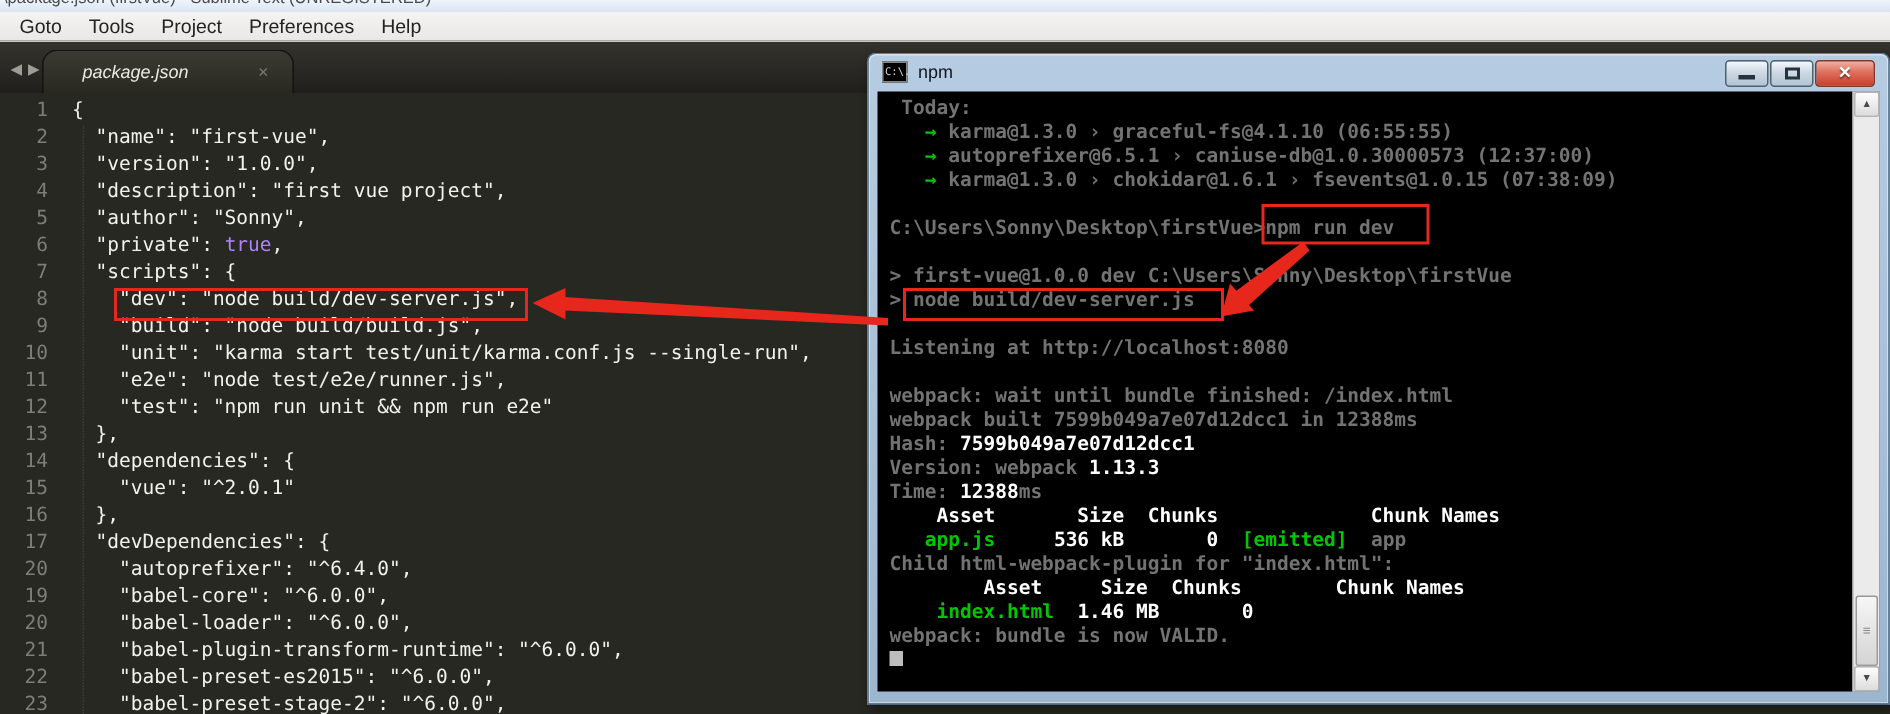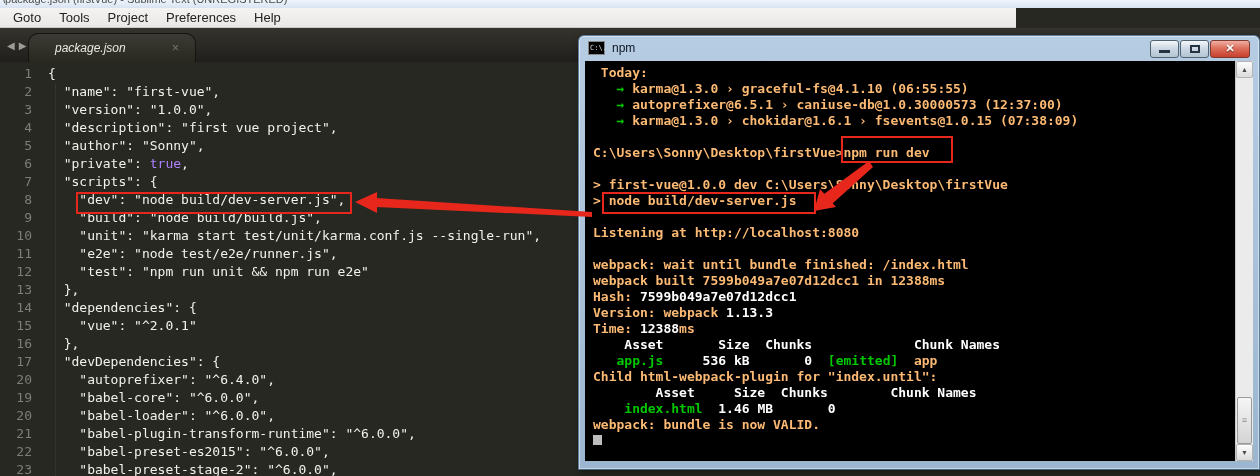--- a/index.html
+++ b/index.html
@@ -4,21 +4,21 @@
 <style>
   * { margin:0; padding:0; box-sizing:border-box; }
   html,body { width:1260px; height:476px; overflow:hidden; background:#272822; font-family:"Liberation Sans", sans-serif; }
   #stage { position:relative; width:1260px; height:476px; overflow:hidden; }
 
   
   .st-titlebar { position:absolute; left:0; top:0; width:1260px; height:8px;
     background:linear-gradient(#eef4fb,#d9e4f2); overflow:hidden; z-index:1; }
   .st-titlebar span { display:block; margin-top:-7px; margin-left:2px; font-size:11px; color:#4a4a4a; white-space:nowrap; }
 
-  .st-menubar { position:absolute; left:0; top:8px; width:1016px; height:20px;
+  .st-menubar { position:absolute; left:0; top:8px; width:1260px; height:20px;
     background:linear-gradient(#f4f3f1,#e9e8e6); border-bottom:1px solid #c9c9c9; z-index:1;
     display:flex; align-items:center; padding-left:4px; }
   .menu-item { font-size:13px; color:#222; padding:0 9px; height:20px; line-height:20px; cursor:default; }
 
   .st-tabbar { position:absolute; left:0; top:28px; width:1260px; height:34px;
     background:linear-gradient(#34332e,#211f1b); z-index:1; }
   .tab-nav { position:absolute; left:7px; top:12px; color:#9d9d95; font-size:10px; letter-spacing:4px; }
   .st-tab { position:absolute; left:28px; top:5px; width:168px; height:29px;
     background:linear-gradient(#3b3a34,#292820); border:1px solid #15140f; border-bottom:none;
     border-radius:10px 10px 0 0; }
@@ -49,21 +49,21 @@
   .win-btn.close { width:40px; background:linear-gradient(#f0b0a4,#dd6f5c 45%,#c8402e); border-color:#7e3a2e; }
   .glyph-min { position:absolute; left:8px; bottom:4px; width:11px; height:3px; background:#24333f; }
   .glyph-max { position:absolute; left:9px; top:4px; width:10px; height:8px; border:2px solid #24333f; background:transparent; }
   .glyph-close { position:absolute; left:0; top:1px; width:100%; text-align:center; font-size:11px; font-weight:bold; color:#fff;
     text-shadow:0 1px 1px rgba(0,0,0,0.5); }
 
   .cmd-body { position:absolute; left:6px; right:6px; top:25px; bottom:8px; background:#000; }
   .term-lines { position:absolute; left:0; top:0; right:18px; bottom:0; overflow:hidden; padding:4px 0 0 8px; }
   .term-line { height:16px; line-height:16px; white-space:pre;
     font-family:"DejaVu Sans Mono", monospace; font-size:13px; font-weight:bold; }
-  .tn { color:#fdba74; } .tw { color:#ffffff; } .tg { color:#00c800; }
+  .tn { color:#737373; } .tw { color:#ffffff; } .tg { color:#00c800; }
   .tcur { display:inline-block; width:9px; height:10px; background:#bdbdbd; }
 
   .term-scrollbar { position:absolute; right:0; top:0; bottom:0; width:18px; background:#ebebeb; border-left:1px solid #c8c8c8; }
   .scroll-btn { position:absolute; left:0; width:17px; height:17px; background:linear-gradient(#fdfdfd,#dcdcdc);
     border:1px solid #b4b4b4; border-radius:2px; text-align:center; font-size:7px; color:#4a4a4a; line-height:16px; }
   .scroll-btn.up { top:0; } .scroll-btn.down { bottom:0; }
   .scroll-thumb { position:absolute; left:1px; top:336px; width:15px; height:47px;
     background:linear-gradient(#f6f6f6,#d4d4d4); border:1px solid #9a9a9a; border-radius:2px;
     text-align:center; color:#8a8a8a; font-size:9px; line-height:45px; letter-spacing:0; }
 
@@ -156,21 +156,21 @@
           <div class="term-line">&nbsp;</div>
           <div class="term-line"><span class="tn">Listening at http://localhost:8080</span></div>
           <div class="term-line">&nbsp;</div>
           <div class="term-line"><span class="tn">webpack: wait until bundle finished: /index.html</span></div>
           <div class="term-line"><span class="tn">webpack built 7599b049a7e07d12dcc1 in 12388ms</span></div>
           <div class="term-line"><span class="tn">Hash: </span><span class="tw">7599b049a7e07d12dcc1</span></div>
           <div class="term-line"><span class="tn">Version: webpack </span><span class="tw">1.13.3</span></div>
           <div class="term-line"><span class="tn">Time: </span><span class="tw">12388</span><span class="tn">ms</span></div>
           <div class="term-line"><span class="tw">    Asset       Size  Chunks             Chunk Names</span></div>
           <div class="term-line"><span class="tn">   </span><span class="tg">app.js</span><span class="tn">     </span><span class="tw">536 kB</span><span class="tn">       </span><span class="tw">0</span><span class="tn">  </span><span class="tg">[emitted]</span><span class="tn">  app</span></div>
-          <div class="term-line"><span class="tn">Child html-webpack-plugin for "index.until":</span></div>
+          <div class="term-line"><span class="tn">Child html-webpack-plugin for "index.html":</span></div>
           <div class="term-line"><span class="tw">        Asset     Size  Chunks        Chunk Names</span></div>
           <div class="term-line"><span class="tn">    </span><span class="tg">index.html</span><span class="tn">  </span><span class="tw">1.46 MB</span><span class="tn">       </span><span class="tw">0</span></div>
           <div class="term-line"><span class="tn">webpack: bundle is now VALID.</span></div>
           <div class="term-line"><span class="tcur"></span></div>
         </div>
       <div class="term-scrollbar">
         <div class="scroll-btn up">▲</div>
         <div class="scroll-thumb">≡</div>
         <div class="scroll-btn down">▼</div>
       </div>

